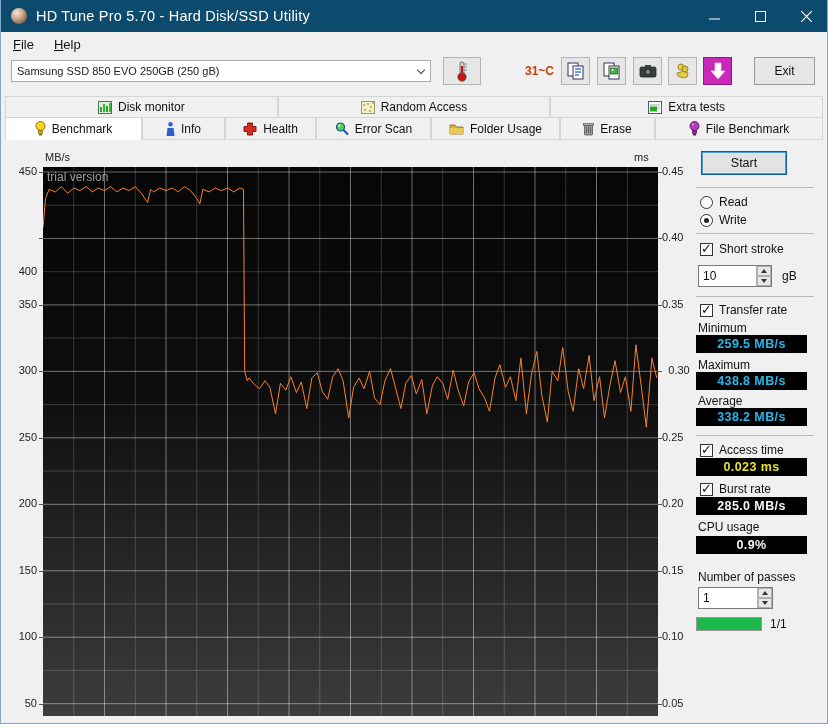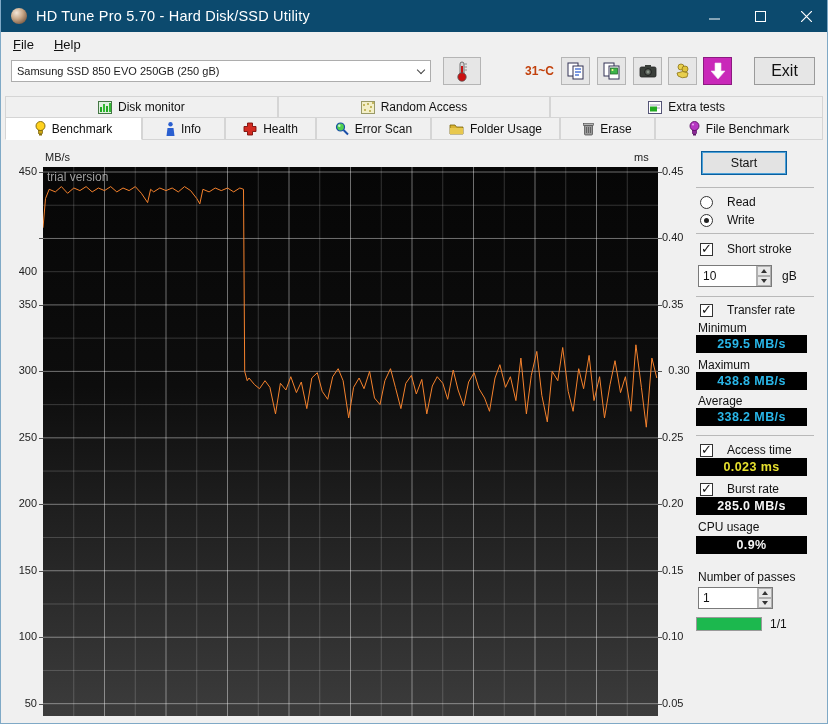--- a/index.html
+++ b/index.html
@@ -22,21 +22,21 @@
   .combo{position:absolute;left:10px;top:4px;width:420px;height:22px;background:#ffffff;border:1px solid #adadad;
          display:flex;align-items:center;}
   .combo-text{flex:1;font-size:11px;color:#222;padding-left:5px;white-space:nowrap;overflow:hidden;}
   .combo-arrow{width:18px;height:100%;display:flex;align-items:center;justify-content:center;}
   .combo-arrow i{border:solid #444;border-width:0 1px 1px 0;display:inline-block;padding:2.5px;transform:rotate(45deg);margin-top:-3px;}
   .tool-btn{position:absolute;top:1px;width:29px;height:28px;background:#e6e6e6;border:1px solid #b5b5b5;
             display:flex;align-items:center;justify-content:center;}
   .temp-btn{left:442px;top:1px;width:38px;}
   .temp-text{position:absolute;left:489px;top:8px;font-size:12px;font-weight:bold;color:#c2410c;margin-left:35px;}
   .exit-btn{position:absolute;left:753px;top:1px;width:61px;height:28px;background:#e6e6e6;border:1px solid #9a9a9a;
-            font-size:16px;color:#111;display:flex;align-items:center;justify-content:center;}
+            font-size:12px;color:#111;display:flex;align-items:center;justify-content:center;}
   .update-btn{background:#c928b9;border:1px solid #8c1a80;}
   
   .tabs1{position:absolute;left:4px;top:96px;width:818px;height:21px;display:flex;}
   .tab1{flex:1;border:1px solid #d5d5d5;border-bottom:none;background:#f0f0f0;display:flex;align-items:center;justify-content:center;
         font-size:12px;color:#111;gap:6px;}
   .tabs2{position:absolute;left:4px;top:117px;width:818px;height:23px;display:flex;}
   .tab2{border:1px solid #d5d5d5;background:#f0f0f0;display:flex;align-items:center;justify-content:center;font-size:12px;color:#111;gap:6px;}
   .tab2.active{background:#ffffff;border-bottom:1px solid #ffffff;}
   .t-benchmark{width:137px}.t-info{width:83px}.t-health{width:91px}.t-errorscan{width:115px}
   .t-folder{width:129px}.t-erase{width:95px}.t-filebench{width:168px}
@@ -51,21 +51,21 @@
   .watermark{position:absolute;left:4px;top:3px;font-size:12px;color:#9d9d9d;}
   .tick{position:absolute;font-size:11px;color:#222;width:34px;}
   .tick-left{text-align:right;left:2px;}
   .tick-right{text-align:left;left:661px;}
   .tick-dash{position:absolute;height:1px;width:4px;background:#555;}
   
   .panel{position:absolute;left:693px;top:0;width:127px;height:576px;font-size:12px;color:#111;}
   .sep{position:absolute;left:2px;width:118px;height:1px;background:#b9b9b9;}
   .start-btn{position:absolute;left:7px;top:11px;width:86px;height:24px;background:#e3e3e3;border:1px solid #0a5f9e;
              box-shadow:0 0 0 1px #4aa0d8 inset;display:flex;align-items:center;justify-content:center;font-size:12.5px;color:#111;}
-  .opt-row{position:absolute;left:6px;display:flex;align-items:center;gap:14px;}
+  .opt-row{position:absolute;left:6px;display:flex;align-items:center;gap:6px;}
   .radio{width:13px;height:13px;border:1px solid #333;border-radius:50%;background:#fff;position:relative;flex:none;}
   .radio.checked:after{content:"";position:absolute;left:3px;top:3px;width:5px;height:5px;border-radius:50%;background:#222;}
   .cbx{width:13px;height:13px;border:1px solid #333;background:#fff;position:relative;flex:none;}
   .cbx.checked:after{content:"\2713";position:absolute;left:0px;top:-3px;font-size:13px;font-weight:bold;color:#111;}
   .spin{position:absolute;left:4px;height:22px;background:#fff;border:1px solid #7a7a7a;display:flex;}
   .spin-val{flex:1;font-size:12px;color:#111;padding:3px 0 0 4px;}
   .spin-btns{width:15px;display:flex;flex-direction:column;border-left:1px solid #b0b0b0;}
   .spin-up,.spin-dn{flex:1;background:#e8e8e8;display:flex;align-items:center;justify-content:center;border:1px solid #b0b0b0;}
   .arr-up{width:0;height:0;border-left:3px solid transparent;border-right:3px solid transparent;border-bottom:4px solid #333;}
   .arr-dn{width:0;height:0;border-left:3px solid transparent;border-right:3px solid transparent;border-top:4px solid #333;}

